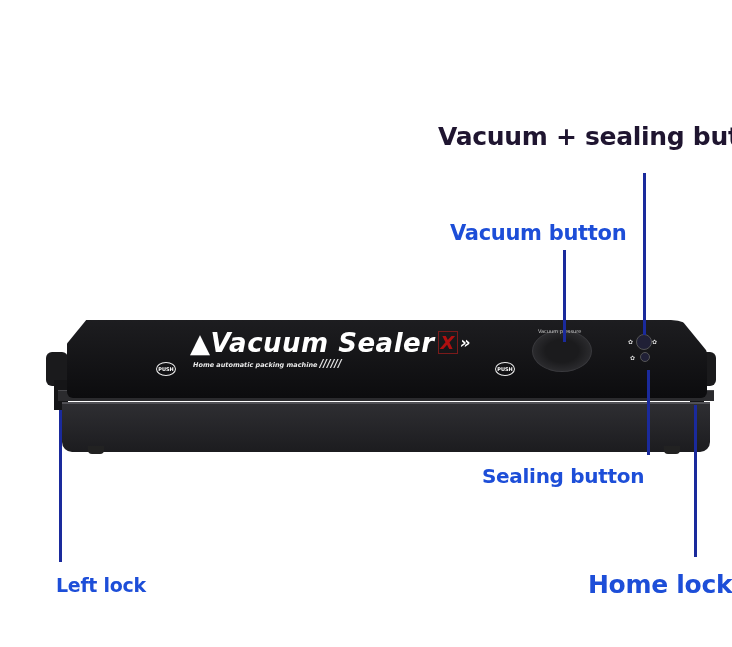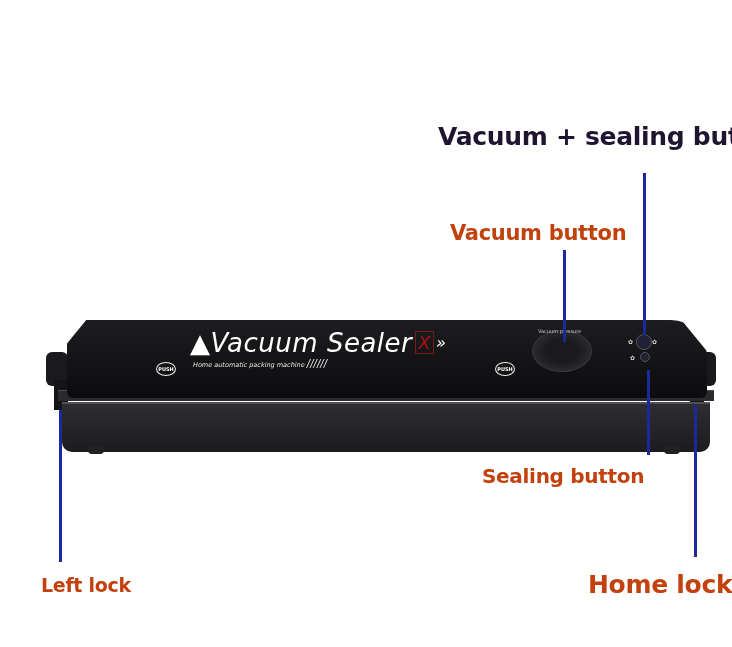--- a/index.html
+++ b/index.html
@@ -6,21 +6,21 @@
   body {
     width: 732px; height: 647px;
     background: #ffffff;
     position: relative;
     overflow: hidden;
     font-family: "DejaVu Sans", "Liberation Sans", sans-serif;
   }
   .label {
     position: absolute;
     font-weight: bold;
-    color: #c2410c;
+    color: #1d4ed8;
     white-space: nowrap;
     letter-spacing: -0.3px;
   }
   .label.title { color: #1f1530; }
   .line {
     position: absolute;
     width: 3px;
     background: #1a2a9c;
   }
   
@@ -43,32 +43,32 @@
     border-top: 2px solid #505055;
   }
   .foot { position: absolute; top: 128px; width: 16px; height: 8px; background: #222; border-radius: 0 0 4px 4px; }
   .lock-knob {
     position: absolute; top: 34px; width: 22px; height: 34px;
     background: #1a1a1c; border-radius: 6px;
   }
   .lock-clip { position: absolute; top: 62px; width: 14px; height: 30px; background: #151517; }
   .brand {
     position: absolute; left: 150px; top: 10px;
-    color: #ffffff; font-style: italic; font-weight: normal;
+    color: #ffffff; font-style: italic; font-weight: bold;
     font-size: 26px; letter-spacing: 0.5px;
     font-family: "DejaVu Sans", sans-serif;
   }
   .brand .x {
     display: inline-block; color: #b01010; border: 1px solid #7a1a1a;
     font-size: 18px; padding: 0 2px; margin-left: 3px; vertical-align: 3px;
   }
   .brand .chev { font-size: 16px; vertical-align: 4px; margin-left: 2px; }
   .subline {
     position: absolute; left: 153px; top: 40px; color: #e8e8e8;
-    font-size: 6.5px; font-weight: normal; font-style: italic;
+    font-size: 6.5px; font-weight: bold; font-style: italic;
   }
   .push {
     position: absolute; width: 18px; height: 12px; border: 1.5px solid #eee;
     border-radius: 50%; color: #fff; font-size: 5px; font-weight: bold;
     display: flex; align-items: center; justify-content: center;
   }
   .knob-ring {
     position: absolute; left: 492px; top: 12px; width: 58px; height: 40px;
     border-radius: 50%; background: radial-gradient(#1b1b1d 40%, #2a2a2d 70%, #111 100%);
     border: 1px solid #3a3a3e;
@@ -81,21 +81,21 @@
   }
   .ctrl .btn { position: absolute; border-radius: 50%; background: #202036; border: 1px solid #555; }
   .ctrl .dot { position: absolute; color: #ddd; font-size: 6px; }
 </style>
 </head>
 <body>
 
 <div class="label title" style="left:438px; top:122px; font-size:25px;">Vacuum + sealing button</div>
 <div class="label" style="left:450px; top:221px; font-size:21px;">Vacuum button</div>
 <div class="label" style="left:482px; top:464px; font-size:20px;">Sealing button</div>
-<div class="label" style="left:41px; top:574px; font-size:19px;">Left lock</div>
+<div class="label" style="left:56px; top:574px; font-size:19px;">Left lock</div>
 <div class="label" style="left:588px; top:570px; font-size:25px;">Home lock</div>
 
 <div class="device">
   <div class="lock-knob" style="left:6px;"></div>
   <div class="lock-clip" style="left:14px;"></div>
   <div class="lock-knob" style="left:654px;"></div>
   <div class="lock-clip" style="left:650px;"></div>
 
   <div class="base"></div>
   <div class="base-top"></div>

